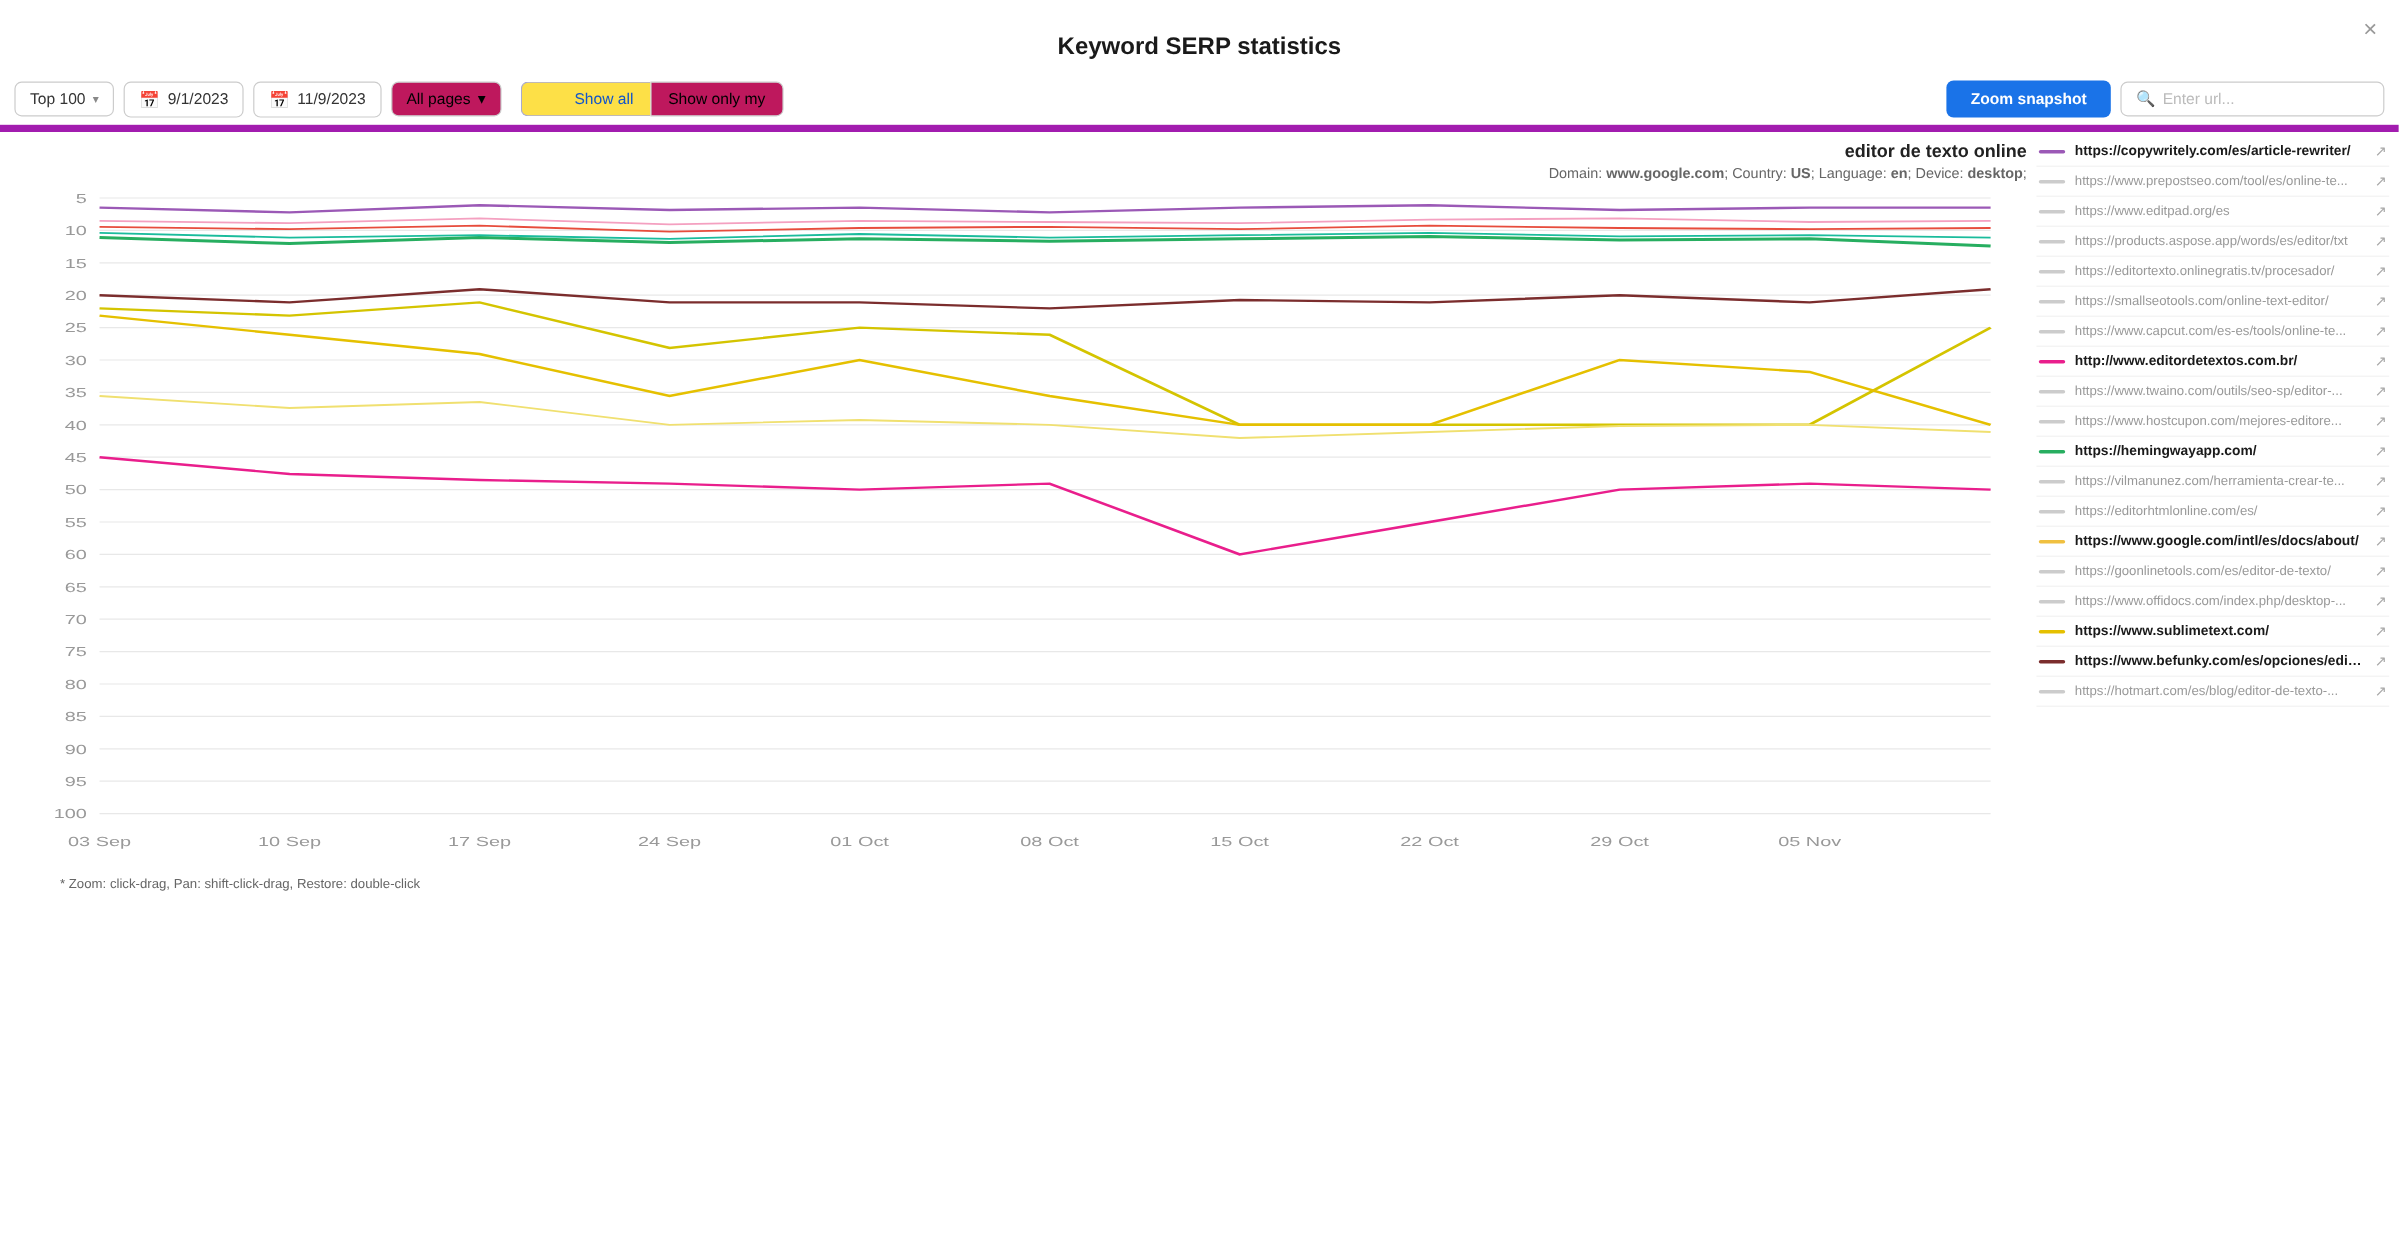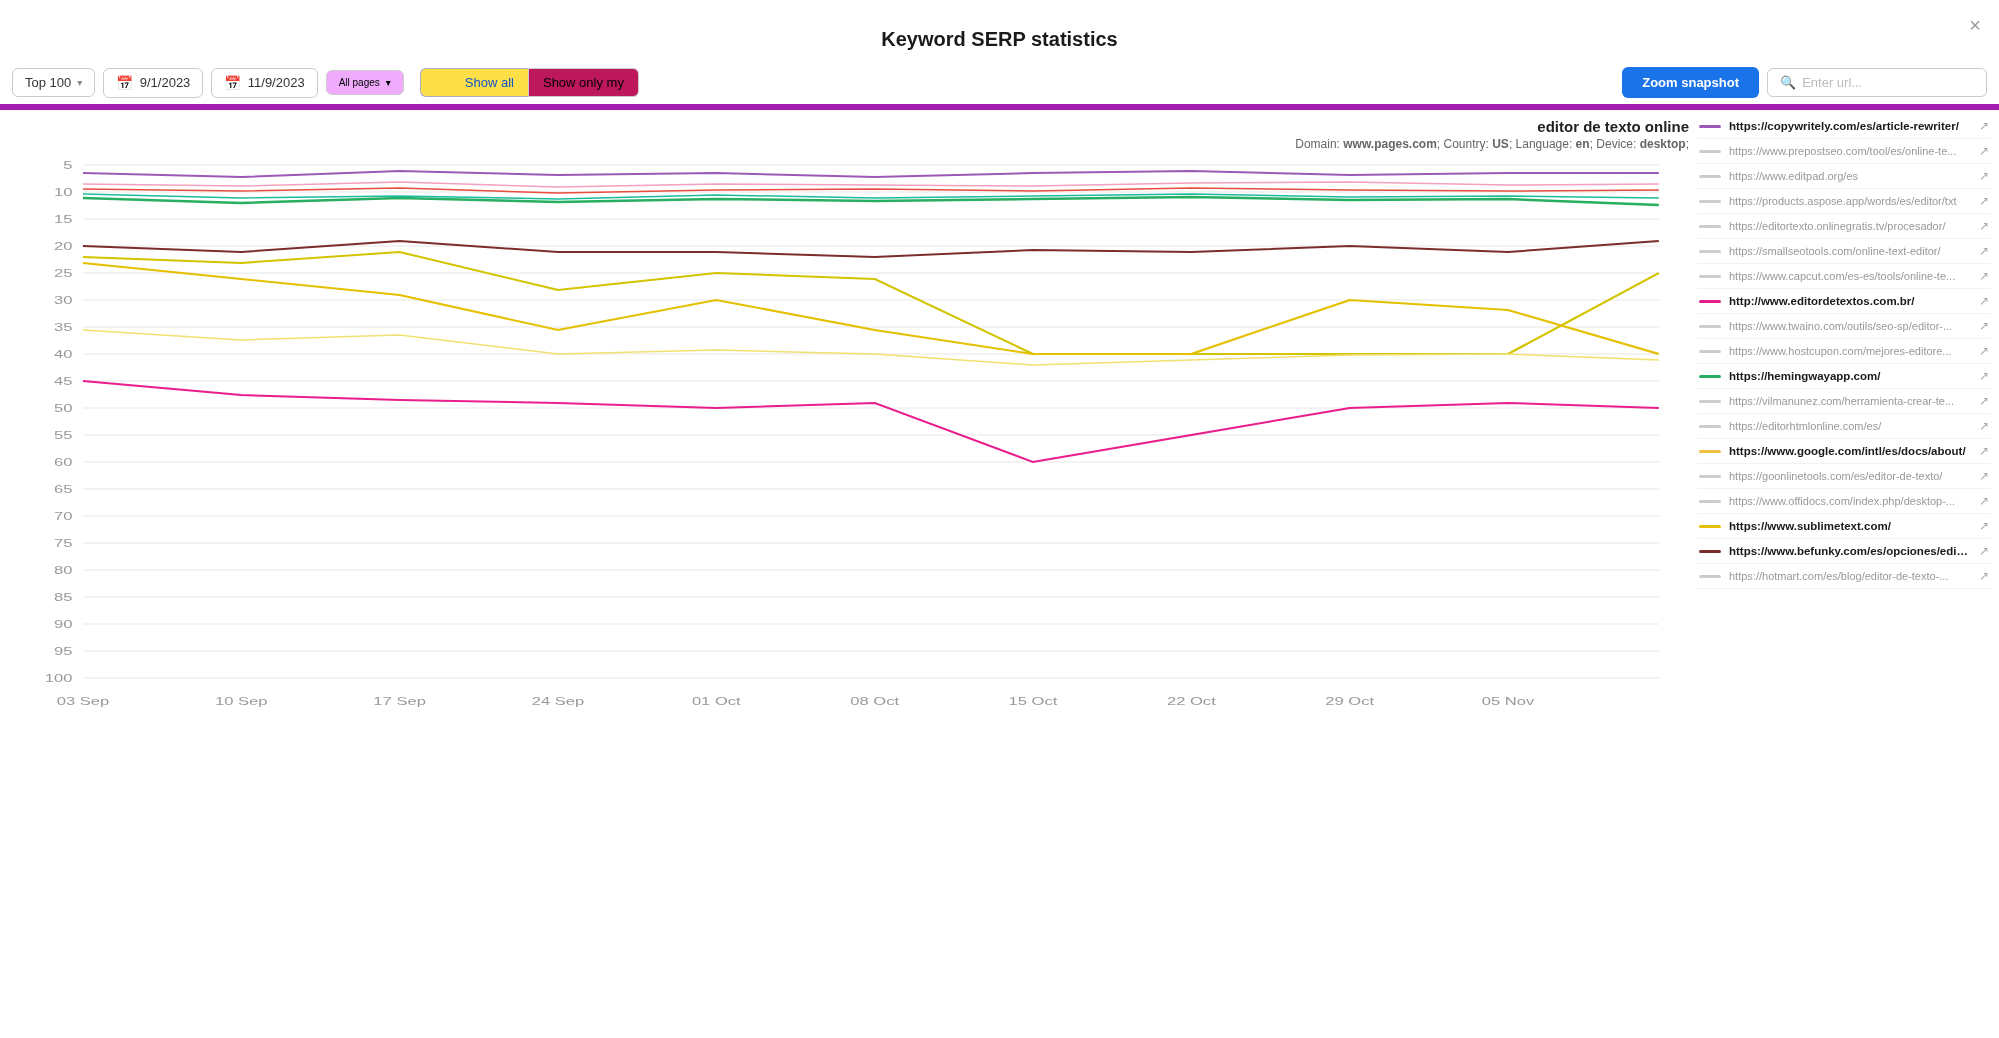--- a/index.html
+++ b/index.html
@@ -9,21 +9,21 @@
     .close-btn { position: absolute; right: 18px; top: 14px; font-size: 20px; cursor: pointer; color: #999; background: none; border: none; }
 
     .toolbar { display: flex; align-items: center; padding: 6px 12px; gap: 8px; border-bottom: 6px solid #a21caf; }
 
     .dropdown-btn { display: flex; align-items: center; gap: 6px; border: 1px solid #ccc; border-radius: 6px; padding: 6px 12px; background: #fff; cursor: pointer; font-size: 13px; color: #333; }
     .dropdown-btn .arrow { font-size: 10px; color: #888; }
 
     .date-btn { display: flex; align-items: center; gap: 6px; border: 1px solid #ccc; border-radius: 6px; padding: 6px 12px; background: #fff; cursor: pointer; font-size: 13px; color: #333; }
     .cal-icon { color: #555; font-size: 14px; }
 
-    .pages-btn { display: flex; align-items: center; gap: 6px; border: 1px solid #ccc; border-radius: 6px; padding: 6px 12px; background: #f0abfc; cursor: pointer; font-size: 10px; }
+    .pages-btn { display: flex; align-items: center; gap: 6px; border: 1px solid #ccc; border-radius: 6px; padding: 6px 12px; background: #be185d; cursor: pointer; font-size: 13px; }
 
     .toggle-group { display: flex; align-items: center; gap: 0; margin-left: 8px; }
     .toggle-btn { border: 1px solid #ccc; padding: 6px 14px; background: #be185d; cursor: pointer; font-size: 13px; }
     .toggle-btn:first-child { border-radius: 6px 0 0 6px; border-right: none; }
     .toggle-btn:last-child { border-radius: 0 6px 6px 0; }
     .toggle-btn.active { background: #fde047; color: #1155cc; border-color: #aac; padding-left: 44px; }
 
     .spacer { flex: 1; }
 
     .view-snapshot-btn { background: #1a73e8; color: #fff; border: none; border-radius: 6px; padding: 8px 20px; font-size: 13px; font-weight: 600; cursor: pointer; }
@@ -102,21 +102,21 @@
     <span style="color:#bbb;">🔍</span>
     <input type="text" placeholder="Enter url..." style="">
   </div>
 </div>
 
 <div class="chart-area">
   <div class="chart-container">
     <div class="chart-title-block">
       <div class="kw-title">editor de texto online</div>
       <div class="kw-meta">
-        Domain: <span>www.pages.com</span>;
+        Domain: <span>www.google.com</span>;
         Country: <span>US</span>;
         Language: <span>en</span>;
         Device: <span>desktop</span>;
       </div>
     </div>
 
     <div class="chart-wrapper">
       <svg class="chart-svg" viewBox="0 0 1120 570" preserveAspectRatio="none">
 
         <g>
@@ -192,20 +192,21 @@
 
         <polyline fill="none" stroke="#e5c000" stroke-width="2" points="55,108 160,124 265,140 370,175 475,145 580,175 685,199 790,199 895,145 1000,155 1100,199"></polyline>
 
         <polyline fill="none" stroke="#e91e8c" stroke-width="2" points="55,226 160,240 265,245 370,248 475,253 580,248 685,307 790,280 895,253 1000,248 1100,253"></polyline>
 
         <polyline fill="none" stroke="#f0e070" stroke-width="1.5" points="55,175 160,185 265,180 370,199 475,195 580,199 685,210 790,205 895,200 1000,199 1100,205"></polyline>
 
       </svg>
     </div>
 
+    <div class="chart-zoom-hint">* Zoom: click-drag, Pan: shift-click-drag, Restore: double-click</div>
   </div>
 
   <div class="legend-panel" id="legend-panel">
   <div class="legend-item highlighted">
         <div class="legend-line" style="background-color: rgb(155, 89, 182);"></div>
         <a class="legend-url" href="#">https://copywritely.com/es/article-rewriter/</a>
         <span class="legend-ext">↗</span>
       </div>
       <div class="legend-item">
         <div class="legend-line" style="background-color: rgb(204, 204, 204);"></div>

